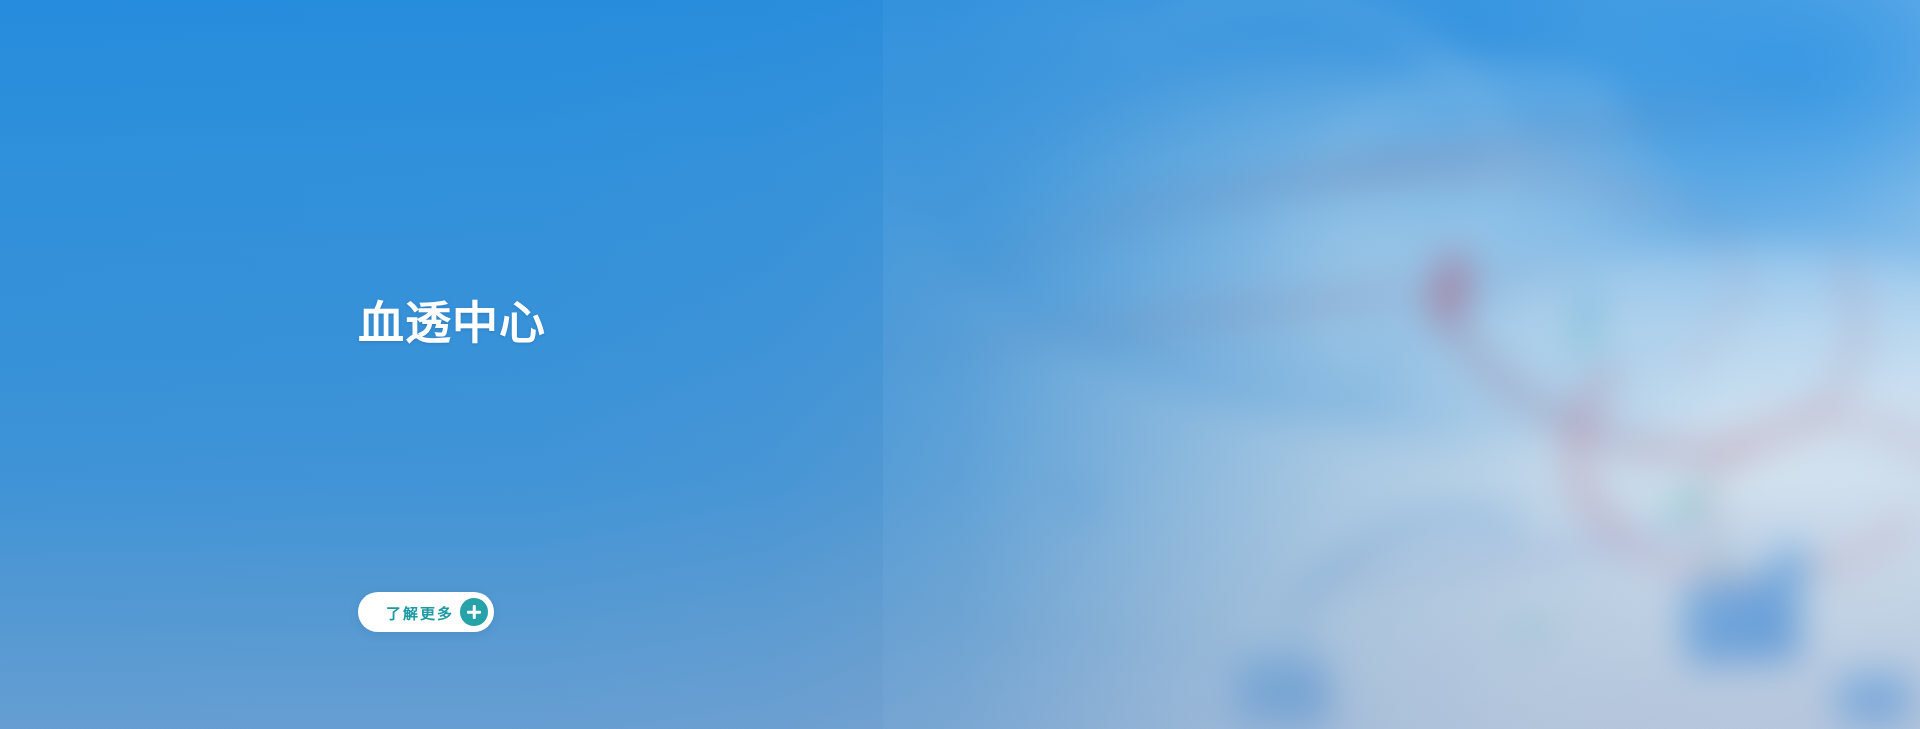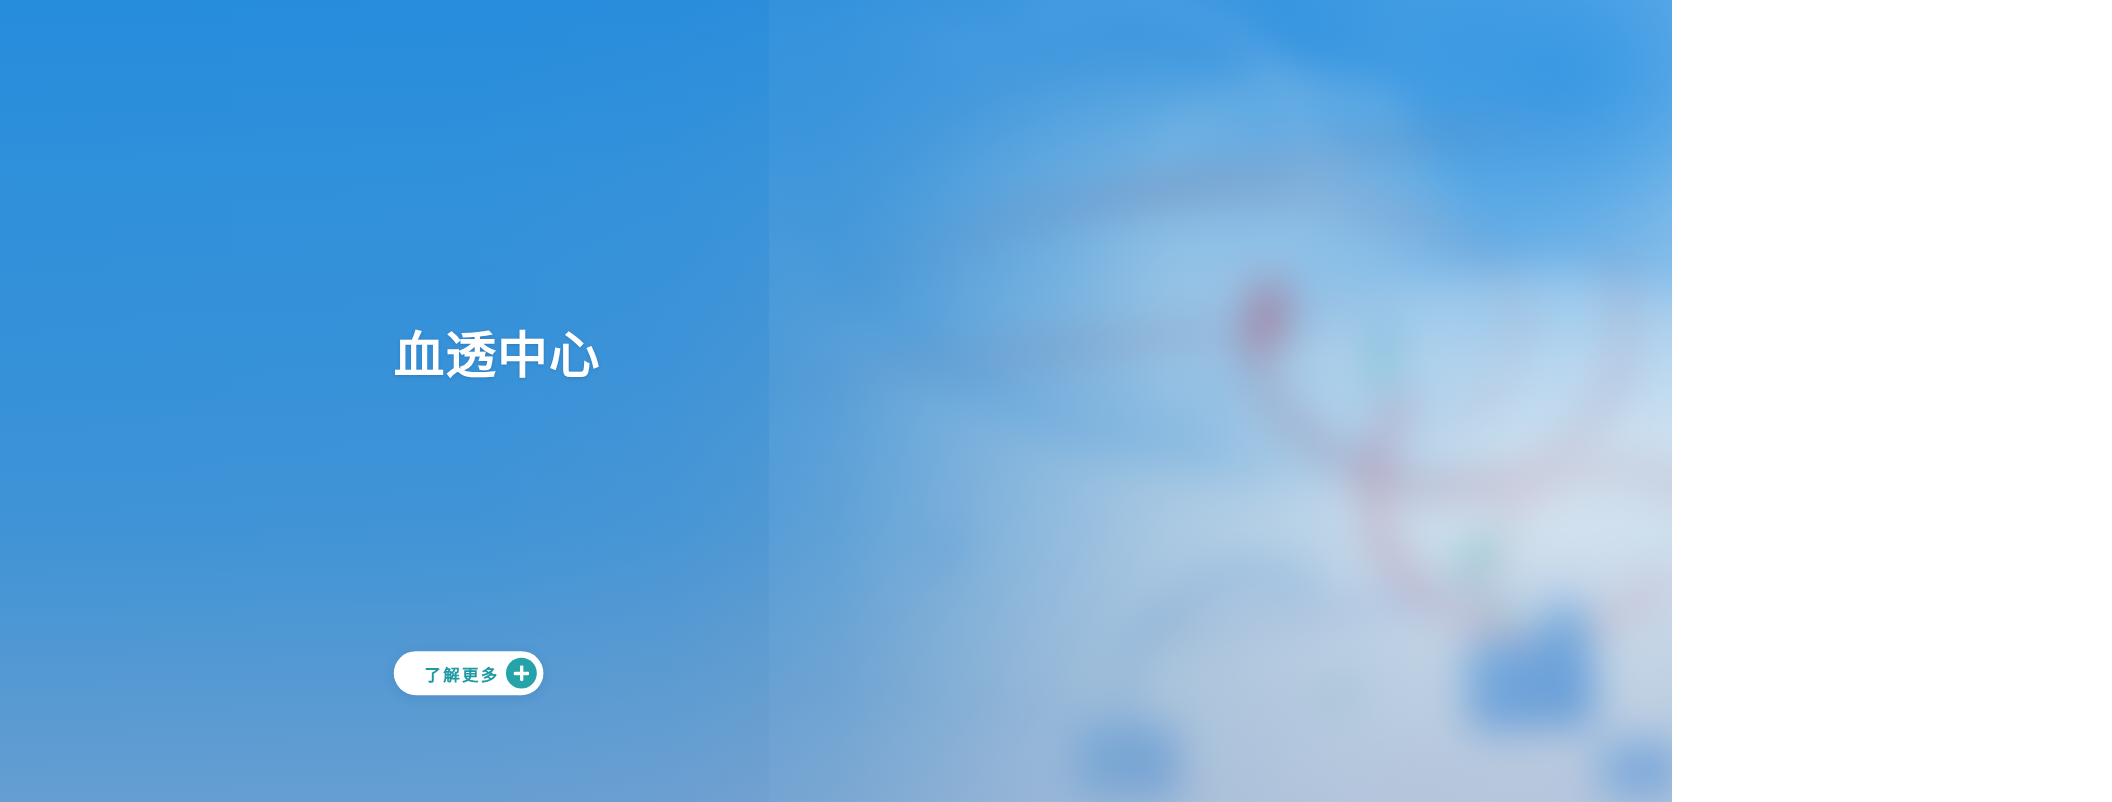--- a/index.html
+++ b/index.html
@@ -7,21 +7,21 @@
     margin: 0;
     padding: 0;
     background: #ffffff;
   }
   body {
     font-family: "Liberation Sans", "DejaVu Sans", sans-serif;
   }
 
   .hero {
     position: relative;
-    width: 1520px;
+    width: 1920px;
     height: 729px;
     overflow: hidden;
     background: #2E8FDA;
   }
 
   
   .photo {
     position: absolute;
     inset: 0;
     filter: blur(18px);

